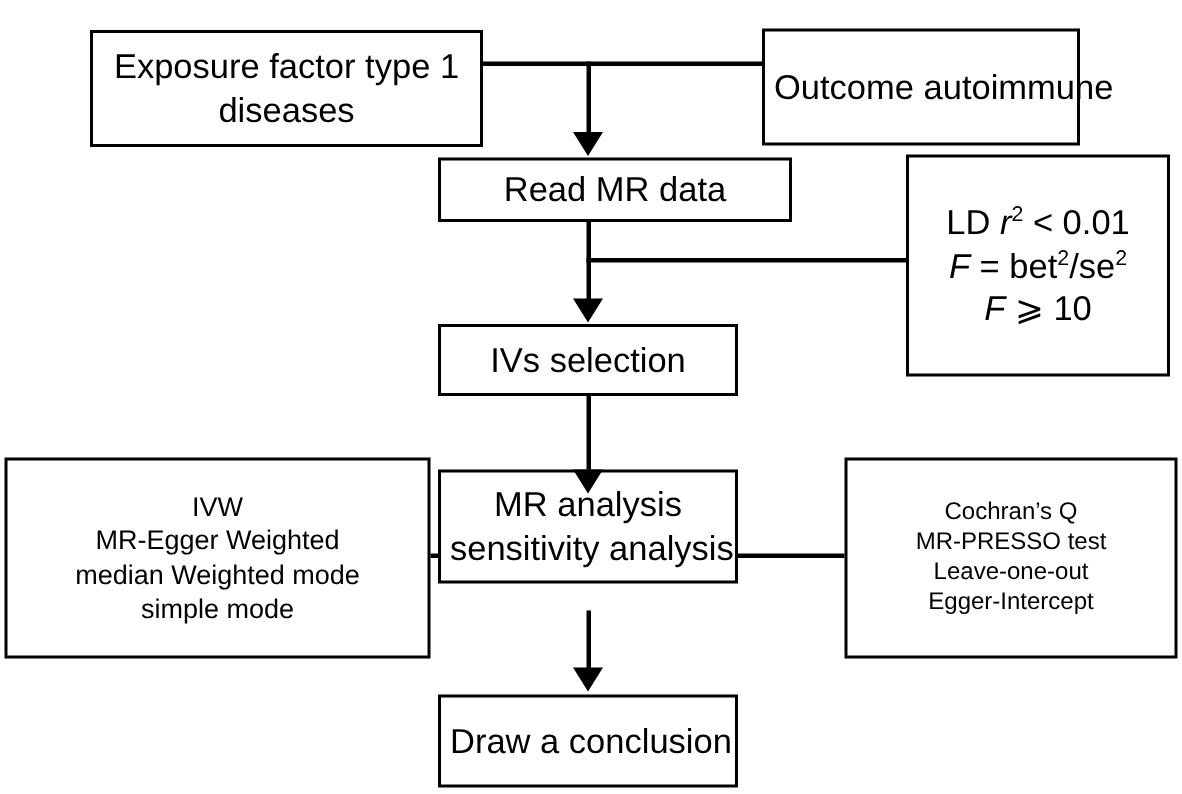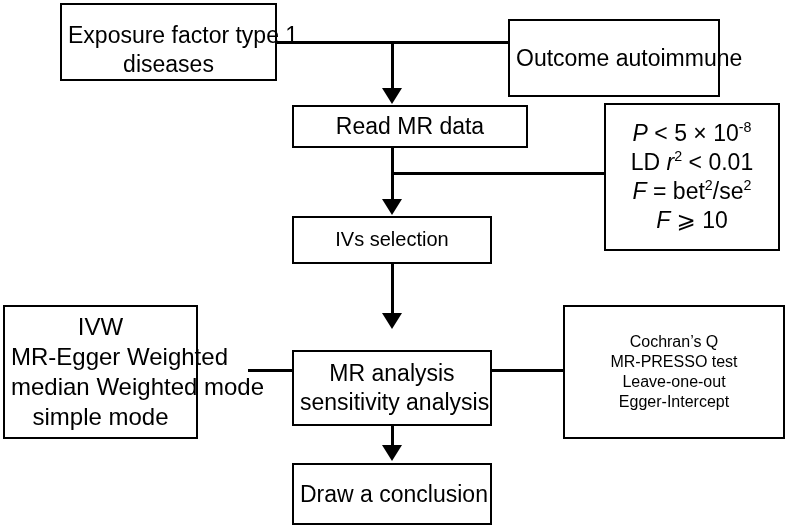--- a/index.html
+++ b/index.html
@@ -48,27 +48,27 @@
     position: absolute;
     width: 0;
     height: 0;
     border-left: 10px solid transparent;
     border-right: 10px solid transparent;
     border-top: 16px solid #000000;
     z-index: 3;
   }
 
   
-  #node-exposure      { left: 60px;  top: 3px;   width: 217px; height: 78px;  font-size: 23px; align-items: flex-end; }
+  #node-exposure      { left: 60px;  top: 20px;   width: 262px; height: 78px;  font-size: 23px; }
   #node-outcome       { left: 508px; top: 3px;   width: 212px; height: 78px;  font-size: 23px; margin-top: 16px; }
   #node-read          { left: 292px; top: 105px; width: 236px; height: 43px;  font-size: 23px; }
   #node-criteria      { left: 604px; top: 103px; width: 176px; height: 148px; font-size: 23px; }
-  #node-ivs           { left: 292px; top: 216px; width: 200px; height: 48px;  font-size: 20px; }
-  #node-methods       { left: 3px;   top: 305px; width: 195px; height: 134px; font-size: 24px; }
-  #node-mranalysis    { left: 292px; top: 350px; width: 200px; height: 76px;  font-size: 23px; }
+  #node-ivs           { left: 292px; top: 216px; width: 200px; height: 48px;  font-size: 23px; }
+  #node-methods       { left: 3px;   top: 305px; width: 284px; height: 134px; font-size: 18px; }
+  #node-mranalysis    { left: 292px; top: 313px; width: 200px; height: 76px;  font-size: 23px; }
   #node-sensitivity   { left: 563px; top: 305px; width: 222px; height: 134px; font-size: 16px; }
   #node-conclusion    { left: 292px; top: 463px; width: 200px; height: 62px;  font-size: 23px; text-align: center; }
 
   
   
   #edge-bus-top       { left: 277px; top: 41px;  width: 231px; }
   #edge-bus-to-read   { left: 391px; top: 41px;  height: 48px; }
   #arrow-to-read      { left: 382px; top: 88px; }
 
   
@@ -127,21 +127,20 @@
   </div>
 
   <div class="node" id="node-read">
     <span class="lines">
       <span class="line">Read MR data</span>
     </span>
   </div>
 
   <div class="node" id="node-criteria">
     <span class="lines" id="criteria-lines">
-        <span class="line"><span class="italic">P</span><span> &lt; 5 × 10</span><sup>-8</sup></span>
         <span class="line"><span>LD </span><span class="italic">r</span><sup>2</sup><span> &lt; 0.01</span></span>
         <span class="line"><span class="italic">F</span><span> = bet</span><sup>2</sup><span>/se</span><sup>2</sup></span>
         <span class="line"><span class="italic">F</span><span> ⩾ 10</span></span>
       </span>
   </div>
 
   <div class="node" id="node-ivs">
     <span class="lines">
       <span class="line">IVs selection</span>
     </span>

